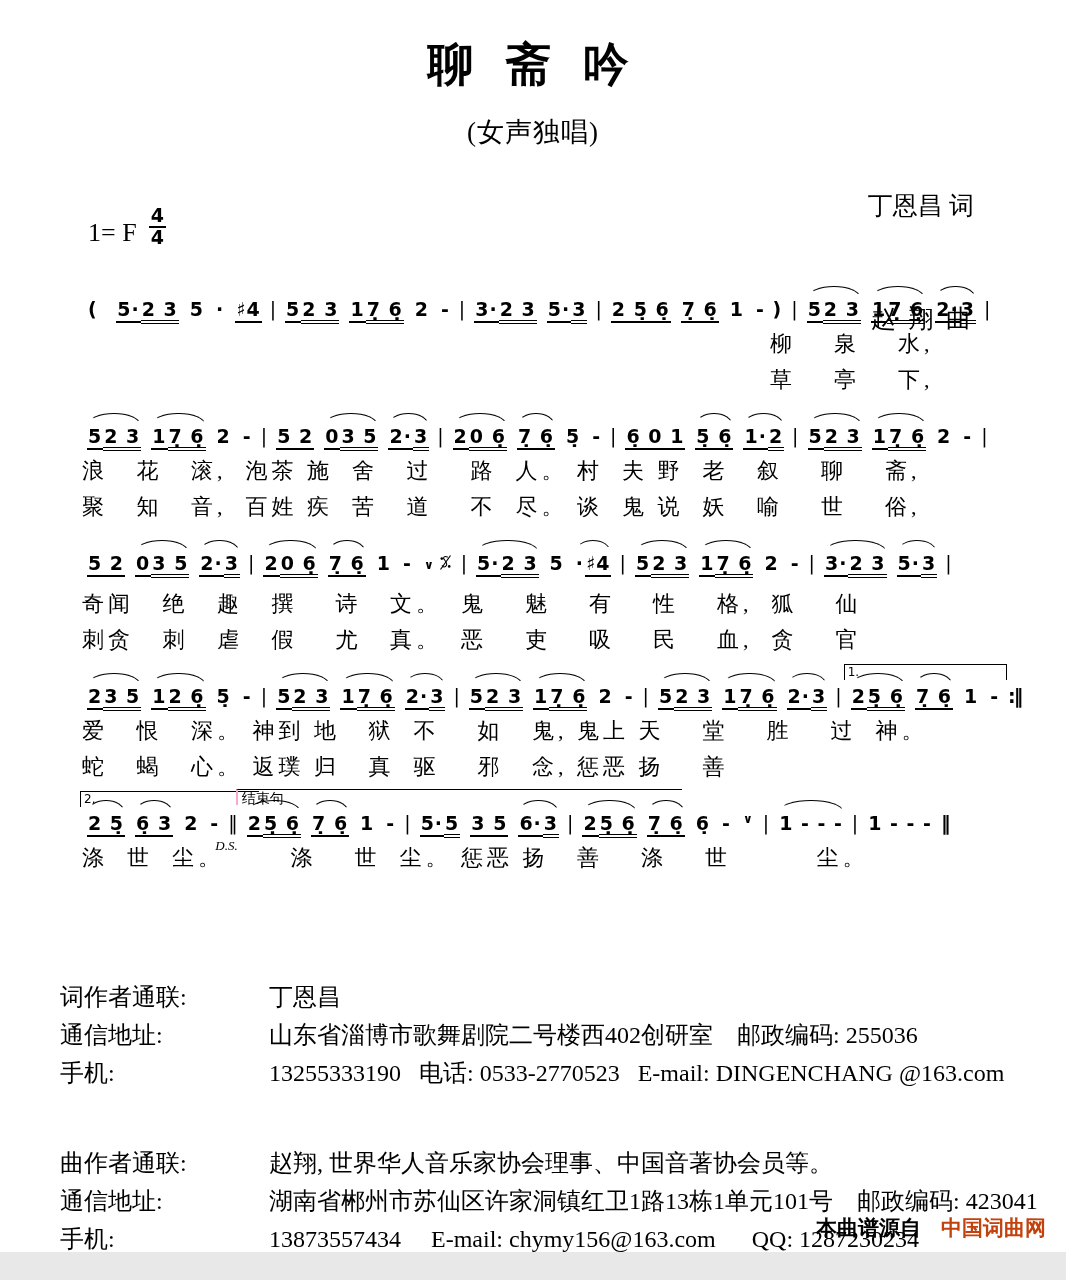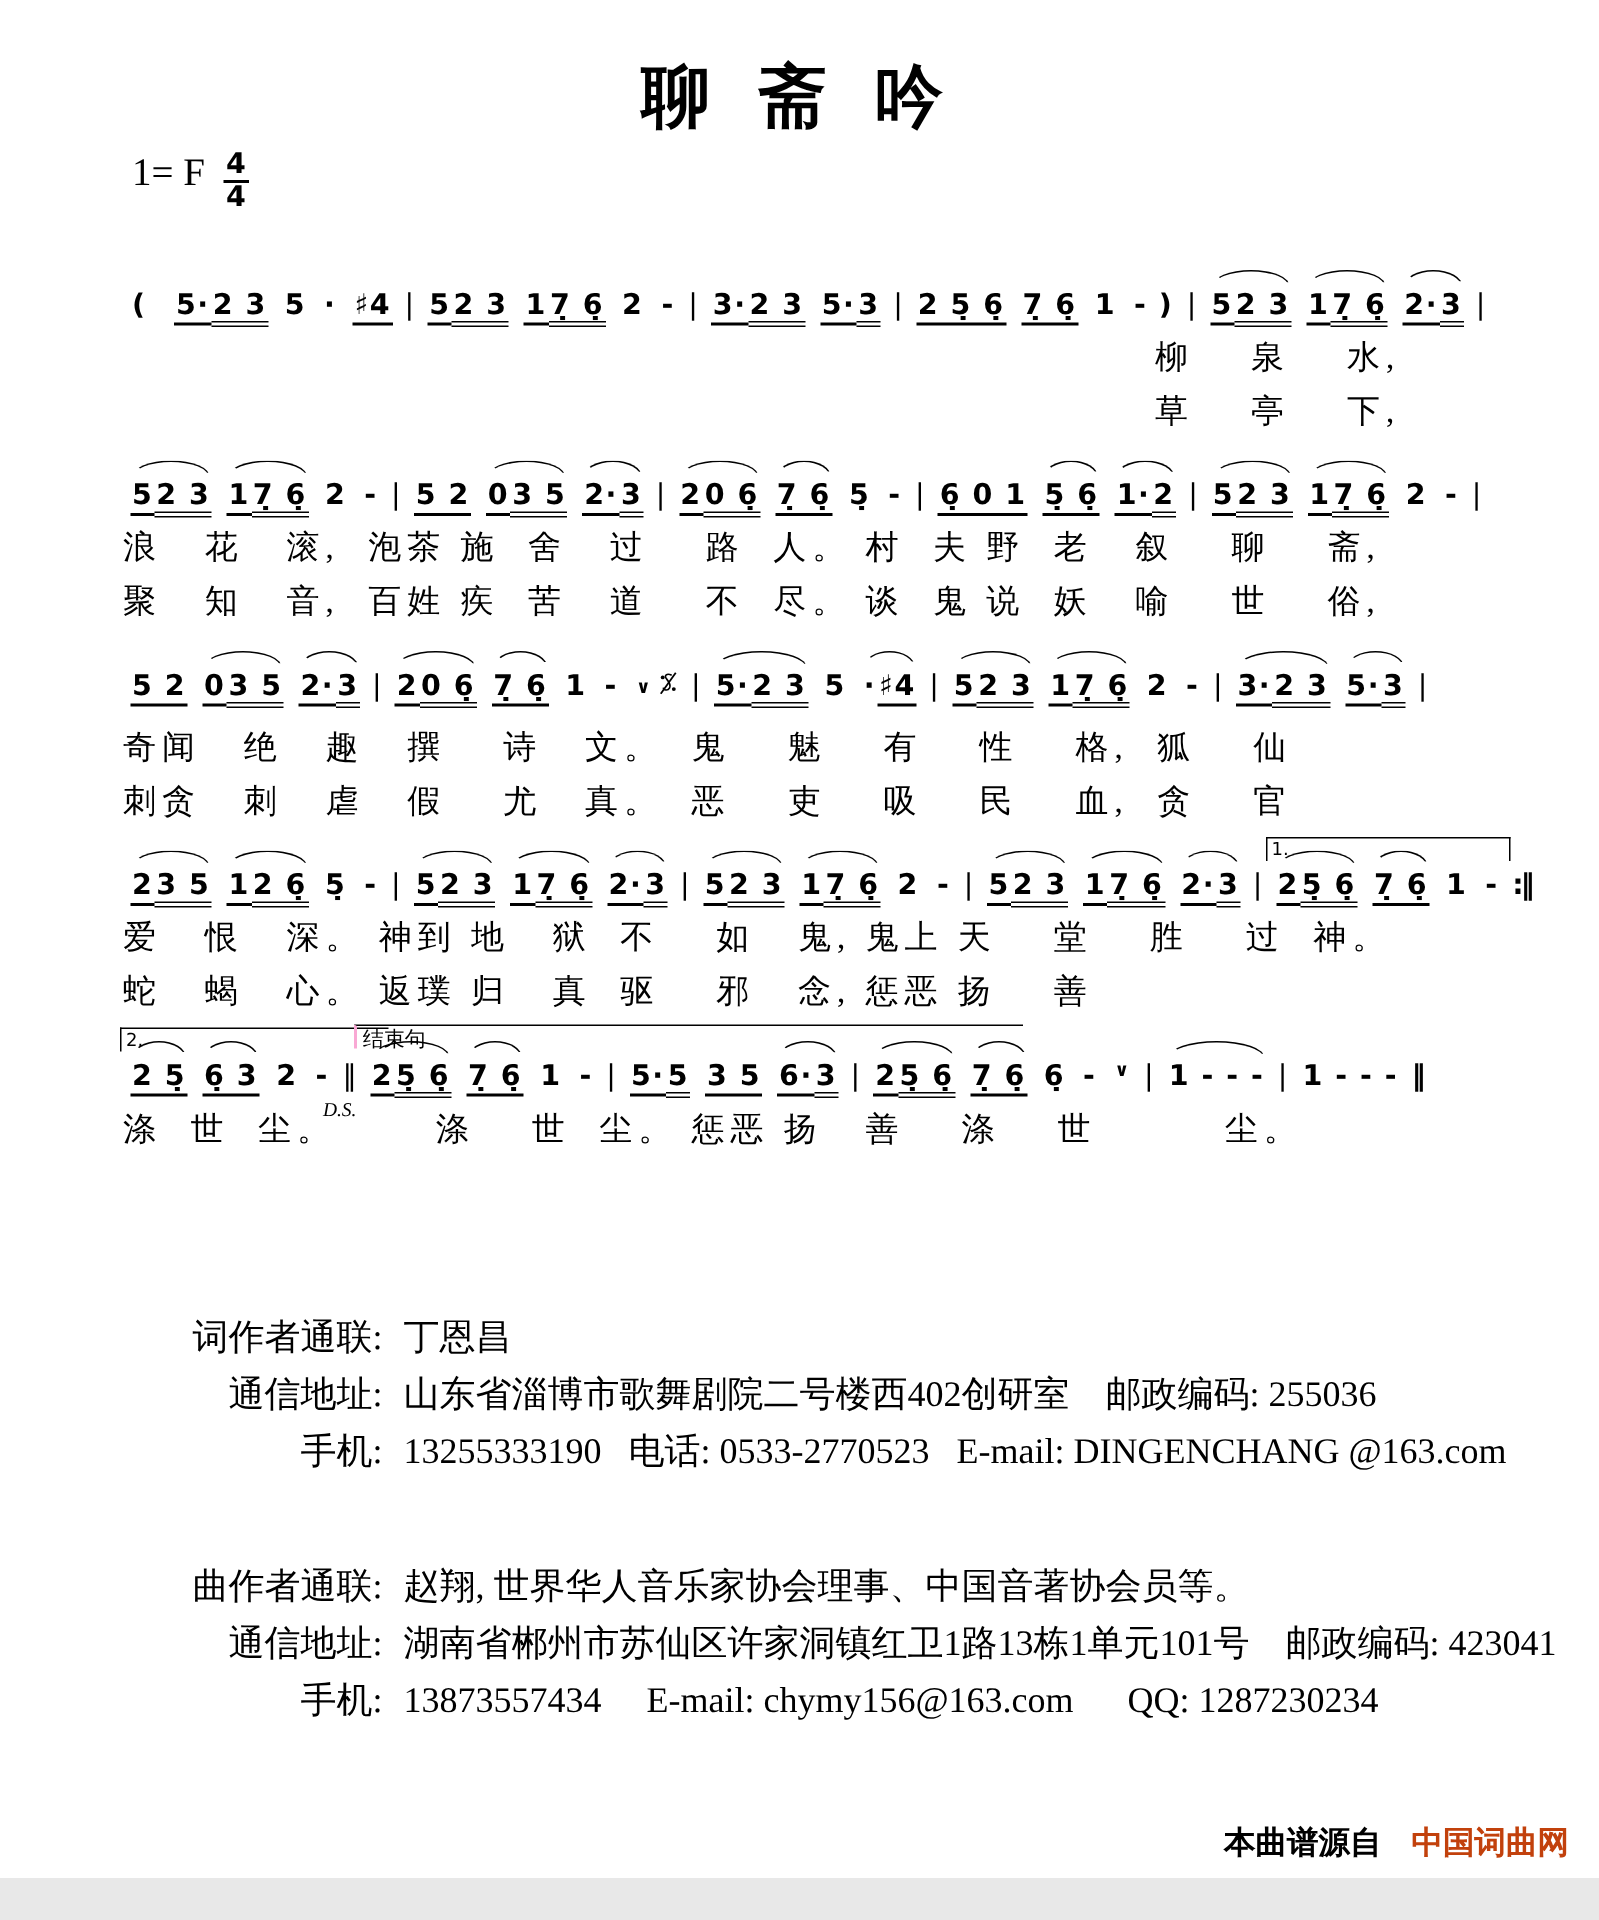--- a/index.html
+++ b/index.html
@@ -3,21 +3,21 @@
 <meta charset="utf-8">
 <style>
   html,body{margin:0;padding:0;background:#e8e8e8;}
   .page{position:relative;width:1066px;height:1252px;margin:0 auto;background:#ffffff;color:#000;
         font-family:"Liberation Serif",serif;overflow:hidden;}
   
   .title{margin-top:34px;text-align:center;font-size:46px;font-weight:bold;letter-spacing:10px;}
   .subrow{position:relative;height:92px;margin-top:14px;}
   .subtitle{position:absolute;left:50%;transform:translateX(-50%);top:4px;font-size:27px;letter-spacing:1px;}
   .credits{position:absolute;right:92px;top:2px;text-align:center;font-size:25px;line-height:1.5;white-space:pre;}
-  .keyrow{margin:4px 0 0 88px;font-size:26px;display:flex;align-items:flex-start;}
+  .keyrow{margin:4px 0 0 88px;font-size:26px;display:flex;align-items:flex-end;}
   .frac{display:inline-block;text-align:center;margin-left:12px;font-family:"DejaVu Sans",sans-serif;
         font-weight:bold;font-size:19px;line-height:1.05;vertical-align:middle;}
   .frac .num{display:block;border-bottom:2px solid #000;padding:0 2px;}
   .frac .den{display:block;padding:0 2px;}
   .temporow{margin:16px 0 0 88px;font-size:26px;white-space:pre;}
   
   .sheet{margin:30px 0 0 82px;width:910px;}
   .system{position:relative;margin-bottom:9px;}
   .notation{display:flex;align-items:flex-start;padding-top:20px;white-space:pre;
             font-family:"DejaVu Sans",sans-serif;font-weight:bold;font-size:19px;letter-spacing:1px;}
@@ -41,34 +41,41 @@
   .v1{border-right:1.6px solid #000;}
   .v2{right:-34px;}
   .endlabel{position:absolute;top:-23px;left:-6px;width:440px;height:15px;border-top:1.6px solid #000;
          border-left:2px solid #f9a8d4;font:14px "Liberation Serif",serif;font-weight:normal;
          padding-left:4px;letter-spacing:0;text-align:left;white-space:nowrap;z-index:2;background:transparent;}
   .lyric{font-size:22px;line-height:33px;margin-top:3px;white-space:pre;letter-spacing:4px;}
   
   .contacts{margin:104px 0 0 60px;}
   .cblock{margin-bottom:52px;}
   .crow{display:flex;font-size:24px;line-height:38px;}
-  .clabel{width:195px;flex:none;text-align:right;margin-right:14px;}
+  .clabel{width:195px;flex:none;text-align:left;margin-right:14px;}
   .cval{white-space:pre;font-family:"Liberation Serif",serif;}
   
   .footer{position:absolute;right:20px;bottom:10px;font-family:"DejaVu Sans",sans-serif;
           font-weight:bold;font-size:21px;}
   .brand{margin-left:20px;}
 </style>
 </head>
 <body>
 
 <div class="page">
 
   <div class="title">聊 斋 吟</div>
 
+  <div class="subrow">
+    <div class="subtitle">(女声独唱)</div>
+    <div class="credits">
+      <div>丁恩昌 词</div>
+      <div>赵  翔  曲</div>
+    </div>
+  </div>
 
   <div class="keyrow">
     <span>1= F</span>
     <span class="frac">
       <span class="num">4</span>
       <span class="den">4</span>
     </span>
   </div>
 
 

